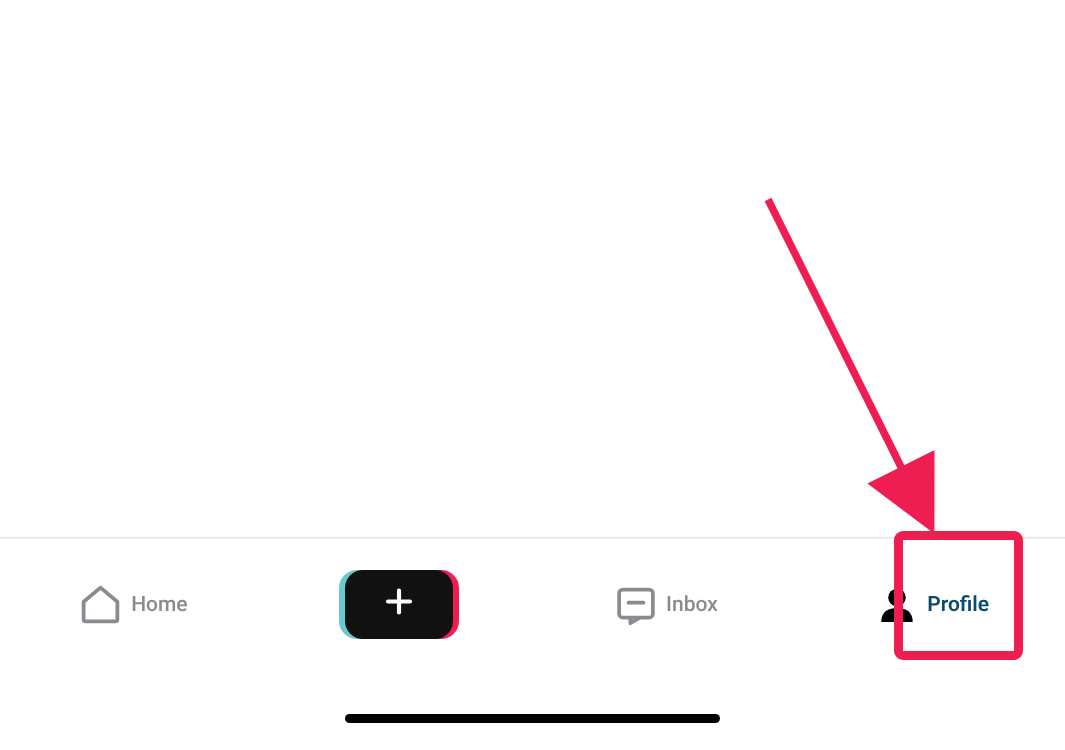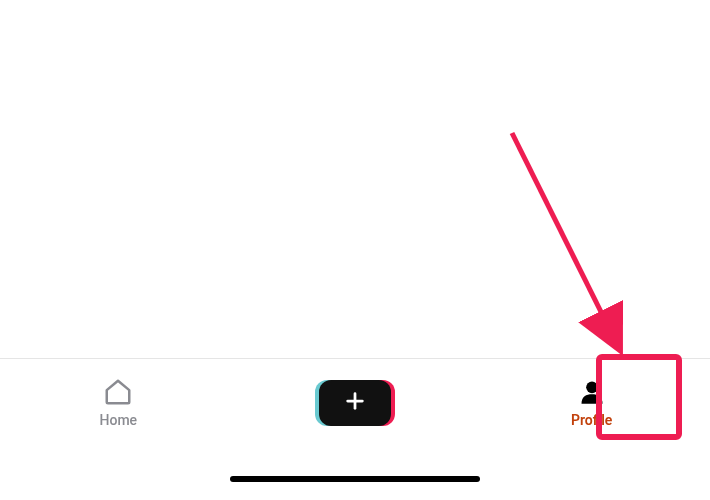--- a/index.html
+++ b/index.html
@@ -24,35 +24,35 @@
       height: 88px;
       border-top: 1px solid #e5e5e5;
       display: flex;
       align-items: center;
       justify-content: space-around;
       background: #ffffff;
     }
     .tab-item {
       flex: 1;
       display: flex;
-      flex-direction: column;
+      flex-direction: row;
       align-items: center;
       justify-content: center;
       gap: 5px;
       cursor: pointer;
       height: 100%;
       position: relative;
     }
     .tab-label {
       font-size: 14px;
       color: #8a8b91;
       font-weight: 500;
     }
     .tab-item.active .tab-label {
-      color: #c2410c;
+      color: #0c4a6e;
       font-weight: 600;
     }
     .tab-icon {
       width: 30px;
       height: 30px;
       display: flex;
       align-items: center;
       justify-content: center;
     }
     .create-button {
@@ -144,20 +144,30 @@
         <span>
           <svg width="22" height="22" viewBox="0 0 24 24" fill="none" stroke="#ffffff" stroke-width="3" stroke-linecap="round">
             <line x1="12" y1="4" x2="12" y2="20"></line>
             <line x1="4" y1="12" x2="20" y2="12"></line>
           </svg>
         </span>
       </div>
     </div>
   </div>
 
+  <div class="tab-item">
+    <span class="tab-icon">
+      <svg width="30" height="30" viewBox="0 0 24 24" fill="none" stroke="#8a8b91" stroke-width="2" stroke-linecap="round" stroke-linejoin="round">
+        <rect x="3" y="4" width="18" height="15" rx="2"></rect>
+        <path d="M9 19 L9 22 L14 19"></path>
+        <line x1="8" y1="11" x2="16" y2="11"></line>
+      </svg>
+    </span>
+    <span class="tab-label">Inbox</span>
+  </div>
 
   <div class="tab-item active">
     <span class="tab-icon">
       <svg width="28" height="28" viewBox="0 0 24 24" fill="#000000">
         <circle cx="12" cy="8" r="5"></circle>
         <path d="M3 22 C3 16 7 14 12 14 C17 14 21 16 21 22 Z"></path>
       </svg>
     </span>
     <span class="tab-label">Profile</span>
   </div>

